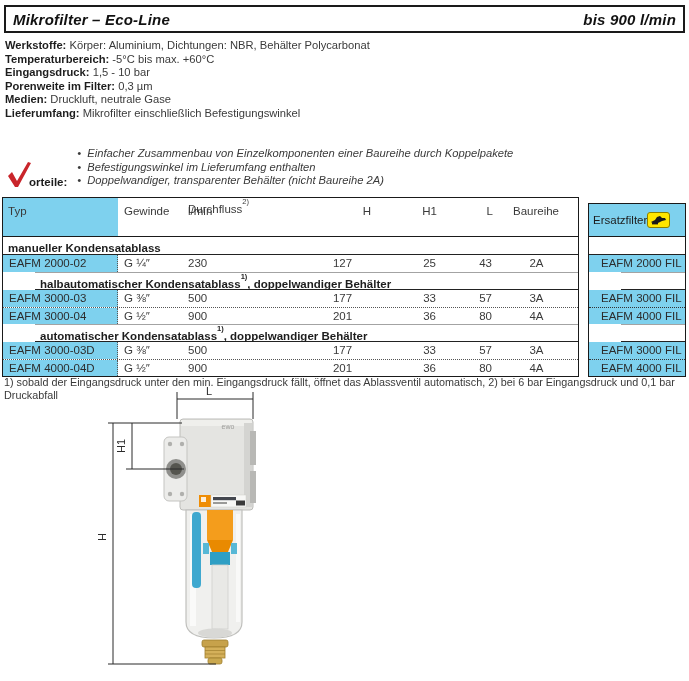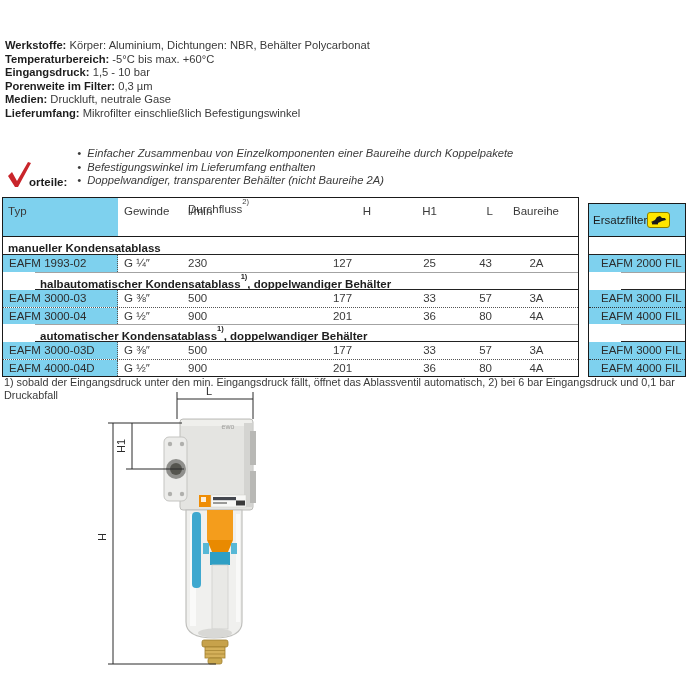--- a/index.html
+++ b/index.html
@@ -66,20 +66,24 @@
   .footnote{position:absolute;left:4px;top:376px;width:680px;font-size:10.8px;line-height:13px;color:#3a3a3a;}
 
   
   .diagram{position:absolute;left:0;top:385px;width:689px;height:296px;}
 </style>
 </head>
 <body>
 
 <div id="page">
 
+  <div class="titlebar">
+    <span class="tl">Mikrofilter – Eco-Line</span>
+    <span class="tr">bis 900 l/min</span>
+  </div>
 
   <div class="specs">
     <div><b>Werkstoffe:</b><span> Körper: Aluminium, Dichtungen: NBR, Behälter Polycarbonat</span></div>
     <div><b>Temperaturbereich:</b><span> -5°C bis max. +60°C</span></div>
     <div><b>Eingangsdruck:</b><span> 1,5 - 10 bar</span></div>
     <div><b>Porenweite im Filter:</b><span> 0,3 µm</span></div>
     <div><b>Medien:</b><span> Druckluft, neutrale Gase</span></div>
     <div><b>Lieferumfang:</b><span> Mikrofilter einschließlich Befestigungswinkel</span></div>
   </div>
 
@@ -104,21 +108,21 @@
       <span class="hlab flowunit">l/min</span>
       <span class="hlab h">H</span>
       <span class="hlab h1">H1</span>
       <span class="hlab l">L</span>
       <span class="hlab baureihe">Baureihe</span>
     </div>
 
     <div class="t-sec"><span>manueller Kondensatablass</span><sup class="fn"></sup><span></span></div>
 
     <div class="t-row">
-      <span class="c1">EAFM 1993-02</span>
+      <span class="c1">EAFM 2000-02</span>
       <span class="c2">G ¼″</span>
       <span class="c3">230</span>
       <span class="c4">127</span>
       <span class="c5">25</span>
       <span class="c6">43</span>
       <span class="c7">2A</span>
     </div>
 
     <div class="t-sec mid"><span>halbautomatischer Kondensatablass</span><sup class="fn">1)</sup><span>, doppelwandiger Behälter</span></div>
 

